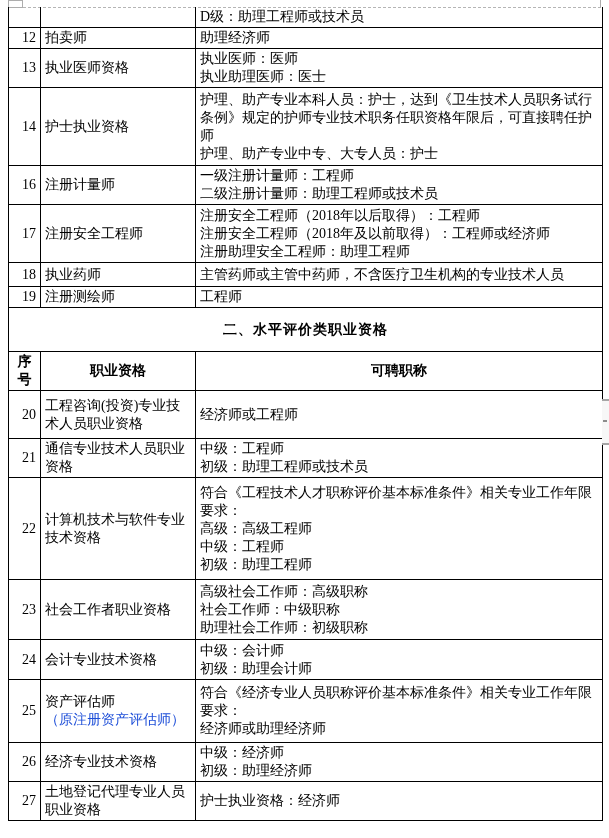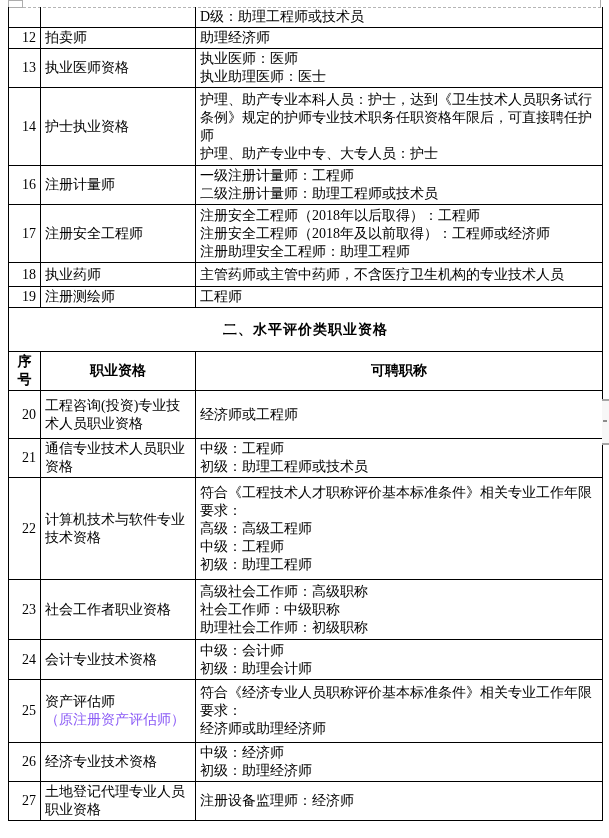--- a/index.html
+++ b/index.html
@@ -19,21 +19,21 @@
   table.doc td{
     border:1px solid #000;padding:1px 4px;vertical-align:middle;
     font-size:14px;line-height:18px;word-break:break-all;
   }
   tbody.part1 tr:first-child td{border-top:none;}
   td.col-no{text-align:right;}
   td.section{
     text-align:center;font-weight:bold;font-size:15px;letter-spacing:1px;
   }
   tr.hdr-row td{text-align:center;font-weight:bold;}
-  .note{color:#8b5cf6;}
+  .note{color:#1d4ed8;}
   
   .scroll-thumb{
     position:absolute;right:0;top:399px;width:7px;height:46px;
     background:#f7f7f7;border-top:2px solid #a6a6a6;border-bottom:2px solid #a6a6a6;
     box-sizing:border-box;
   }
   .scroll-thumb .notch{
     position:absolute;left:1px;top:19px;width:4px;height:2px;background:#8c8c8c;
   }
 </style>
@@ -214,21 +214,21 @@
             <div>中级：经济师</div>
             <div>初级：助理经济师</div>
           </td>
         </tr>
         <tr style="height: 38px;">
           <td class="col-no">27</td>
           <td>
             <div>土地登记代理专业人员职业资格</div>
           </td>
           <td>
-            <div>注册设备监理师：经济师</div>
+            <div>护士执业资格：经济师</div>
           </td>
         </tr>
       </tbody>
   </table>
 
   <div class="scroll-thumb">
     <div class="notch"></div>
   </div>
 
 </div>

